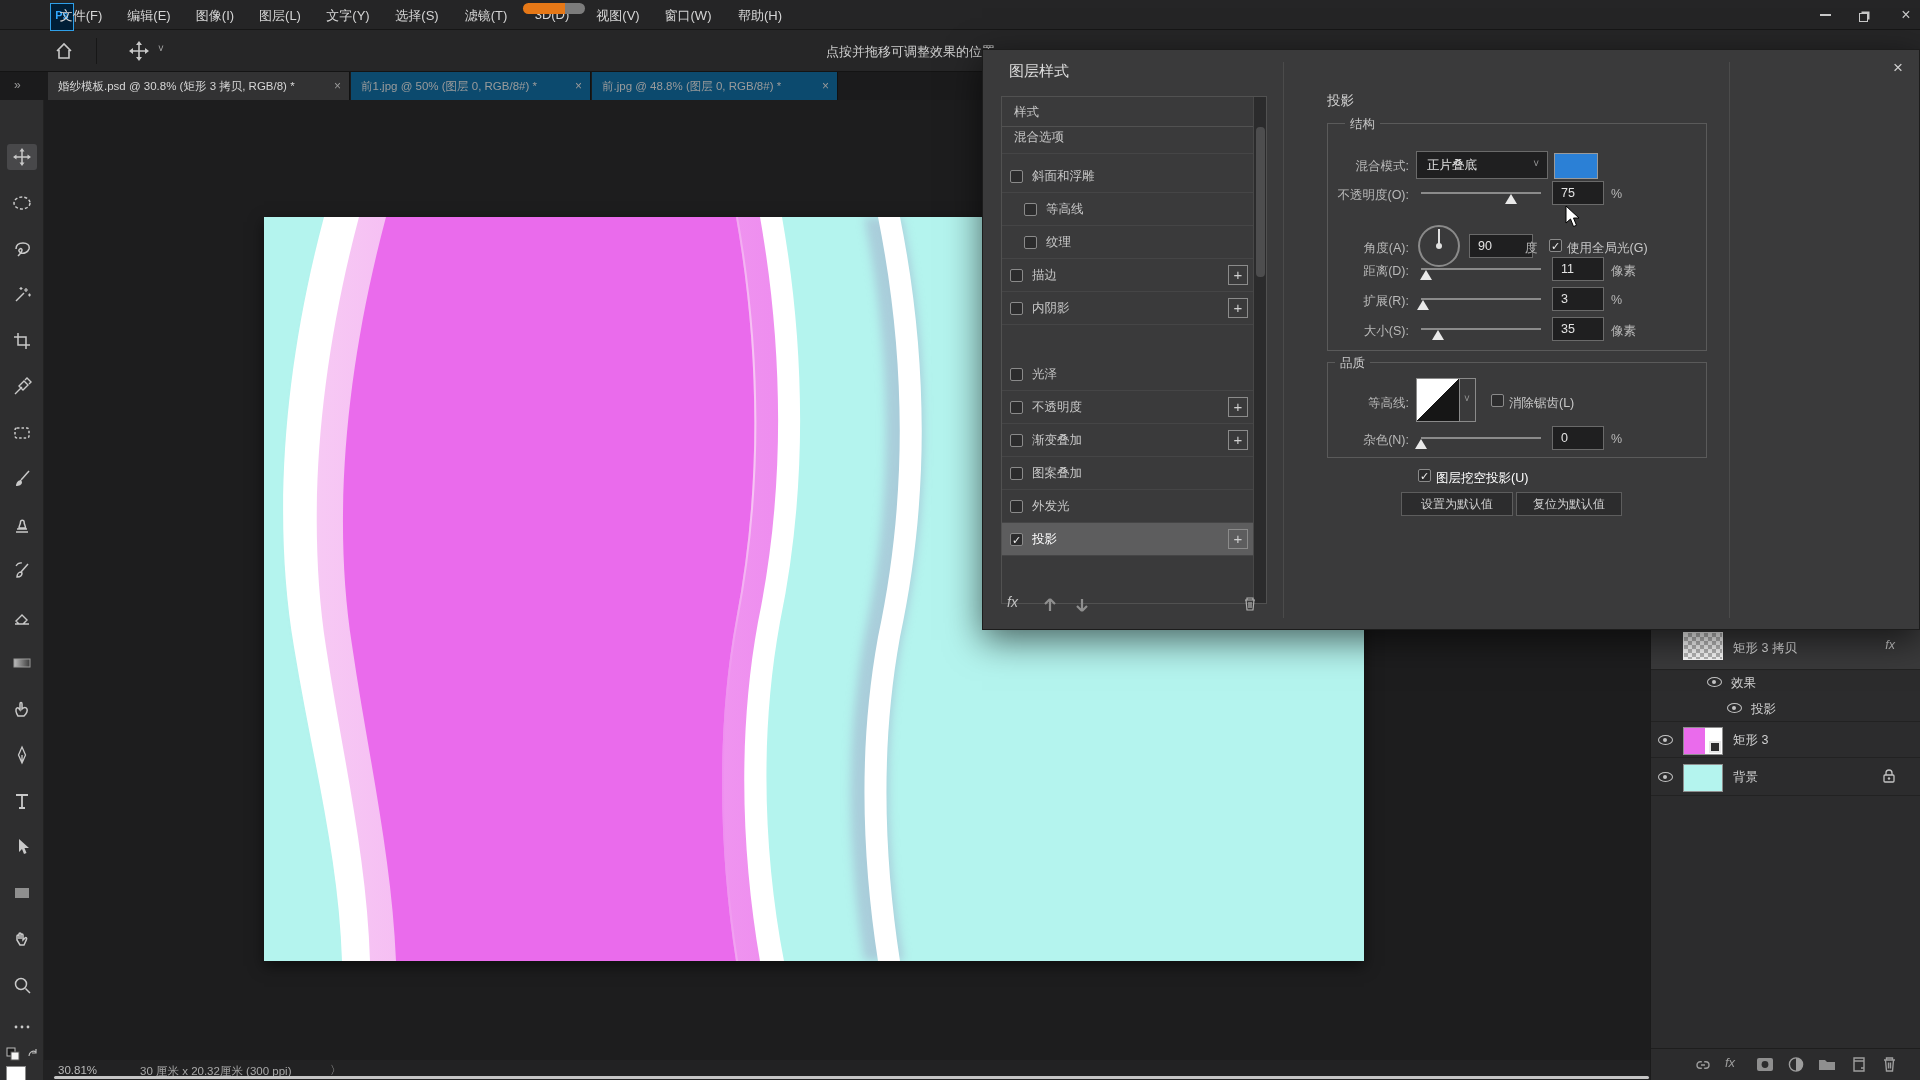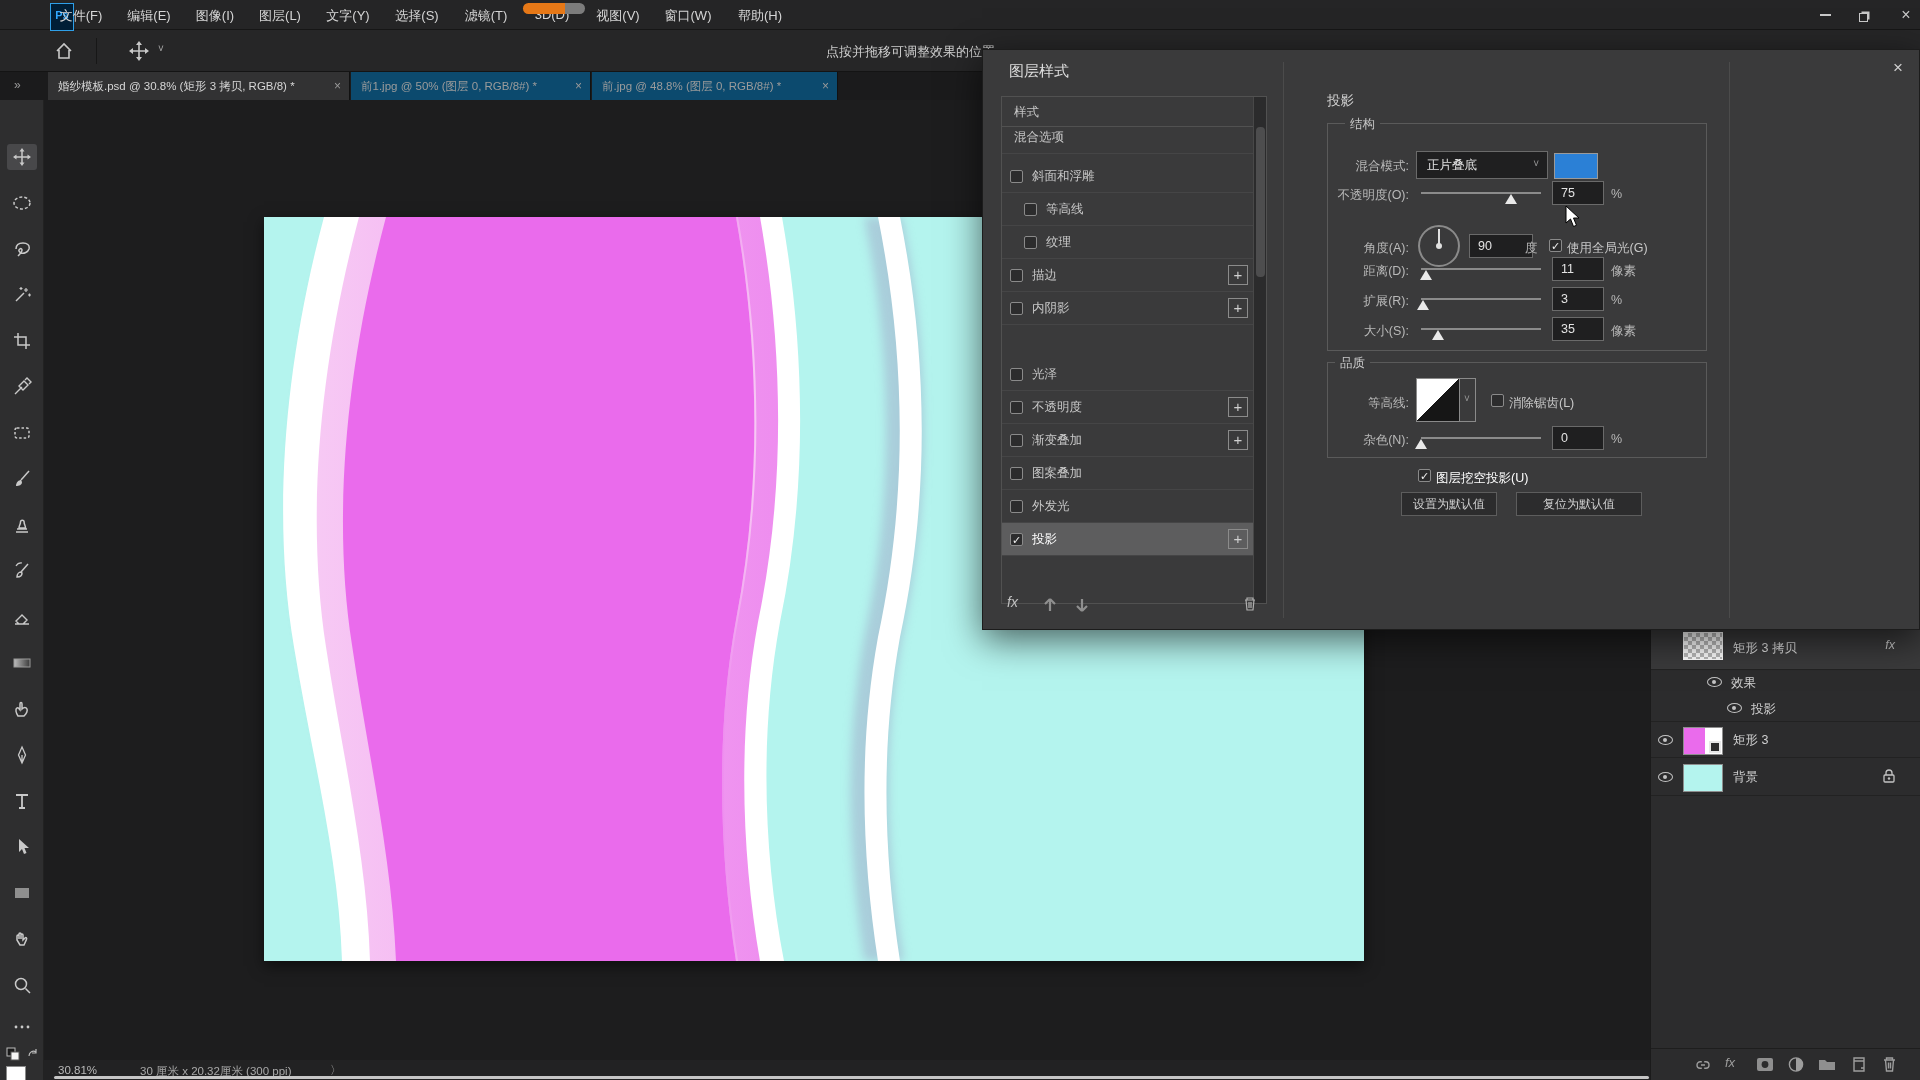--- a/index.html
+++ b/index.html
@@ -390,22 +390,22 @@
 
     <span class="flabel" style="left:316px;top:382px">杂色(N):</span>
     <div class="track" style="left:438px;top:387px"></div>
     <div class="thumb" style="left:432px;top:389px"></div>
     <div class="valbox" style="left:569px;top:376px">0</div>
     <span class="unit" style="left:628px;top:382px">%</span>
 
     <span class="cbx" style="left:435px;top:419px">✓</span>
     <span class="unit" style="left:453px;top:420px;color:#ffffff">图层挖空投影(U)</span>
 
-    <div class="dlg-btn" style="left:418px;top:442px;width:96px">设置为默认值</div>
-    <div class="dlg-btn" style="left:533px;top:442px;width:126px">复位为默认值</div>
+    <div class="dlg-btn" style="left:418px;top:442px;width:112px">设置为默认值</div>
+    <div class="dlg-btn" style="left:533px;top:442px;width:106px">复位为默认值</div>
   </div>
 
   <div class="abs vdiv" style="left:746px;top:12px;height:556px;background:#4b4b4b"></div>
 
 </div>
 
 <div id="layers" class="abs">
 
   <div class="lrow" style="top:2px;height:48px;background:#3a3a3b;border-bottom:1px solid #222">
     <div class="lthumb checker" style="left:32px;top:10px;border:1px solid #ffffff"></div>

